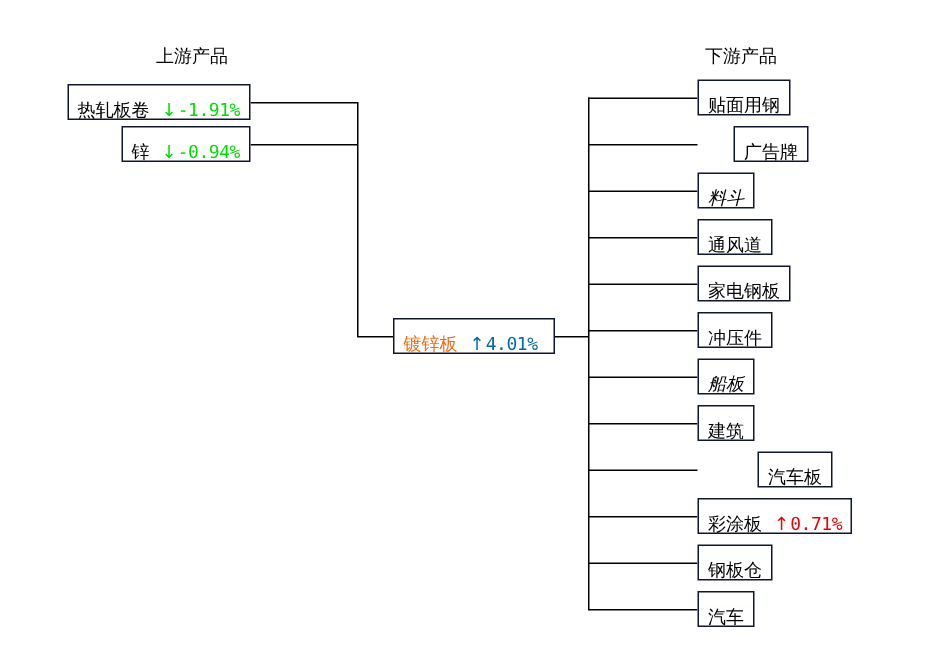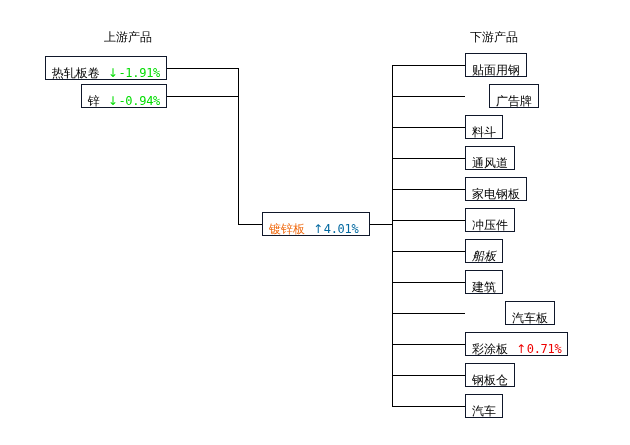--- a/index.html
+++ b/index.html
@@ -134,21 +134,21 @@
       <div class="node center" style="top: 212px; left: 262px; width: 108px;">
         <span class="nm">镀锌板</span>
         <span class="chg up"><span class="arw">↑</span>4.01%</span>
       </div>
       <div class="node" style="top: 53px; left: 465px;">
         <span class="nm">贴面用钢</span>
       </div>
       <div class="node" style="top: 84px; left: 465px; margin-left: 24px;">
         <span class="nm">广告牌</span>
       </div>
-      <div class="node" style="top: 115px; left: 465px;">
+      <div class="node" style="top: 115px; left: 465px; font-style: italic;">
         <span class="nm">料斗</span>
       </div>
       <div class="node" style="top: 146px; left: 465px;">
         <span class="nm">通风道</span>
       </div>
       <div class="node" style="top: 177px; left: 465px;">
         <span class="nm">家电钢板</span>
       </div>
       <div class="node" style="top: 208px; left: 465px;">
         <span class="nm">冲压件</span>

